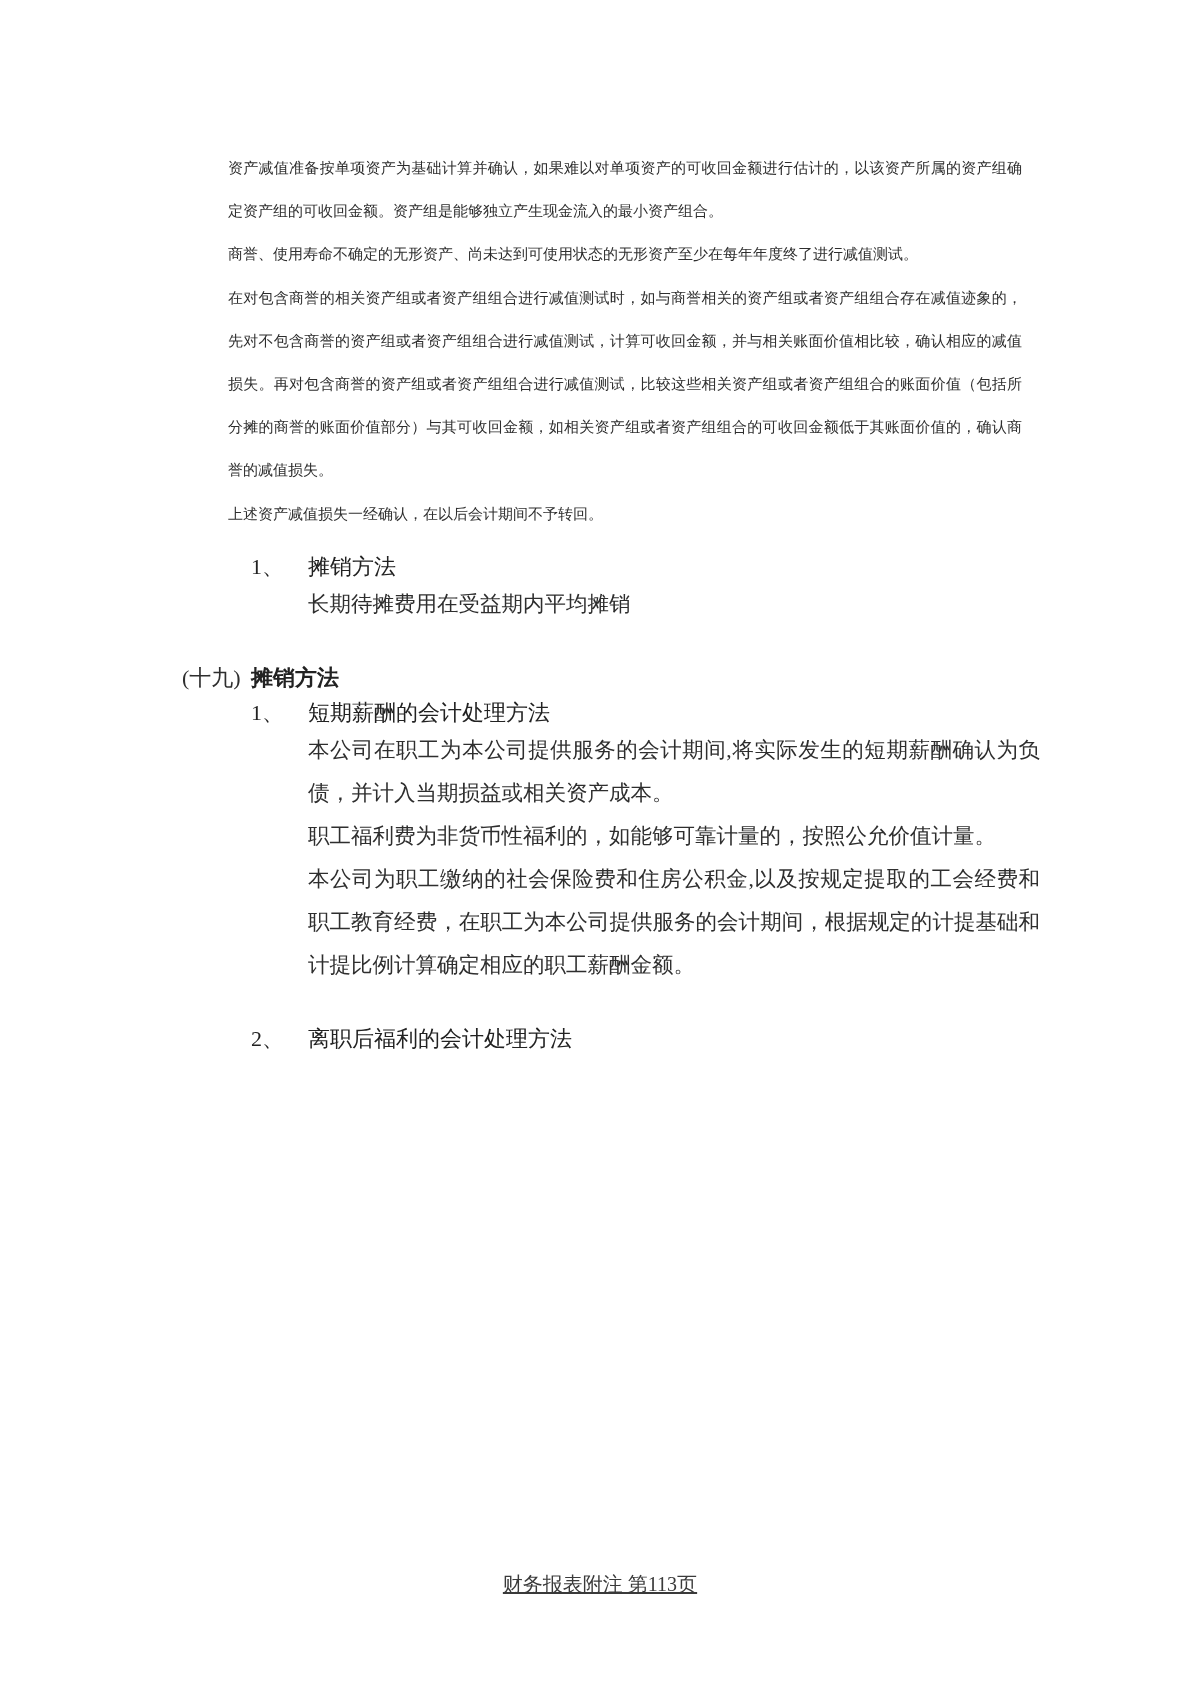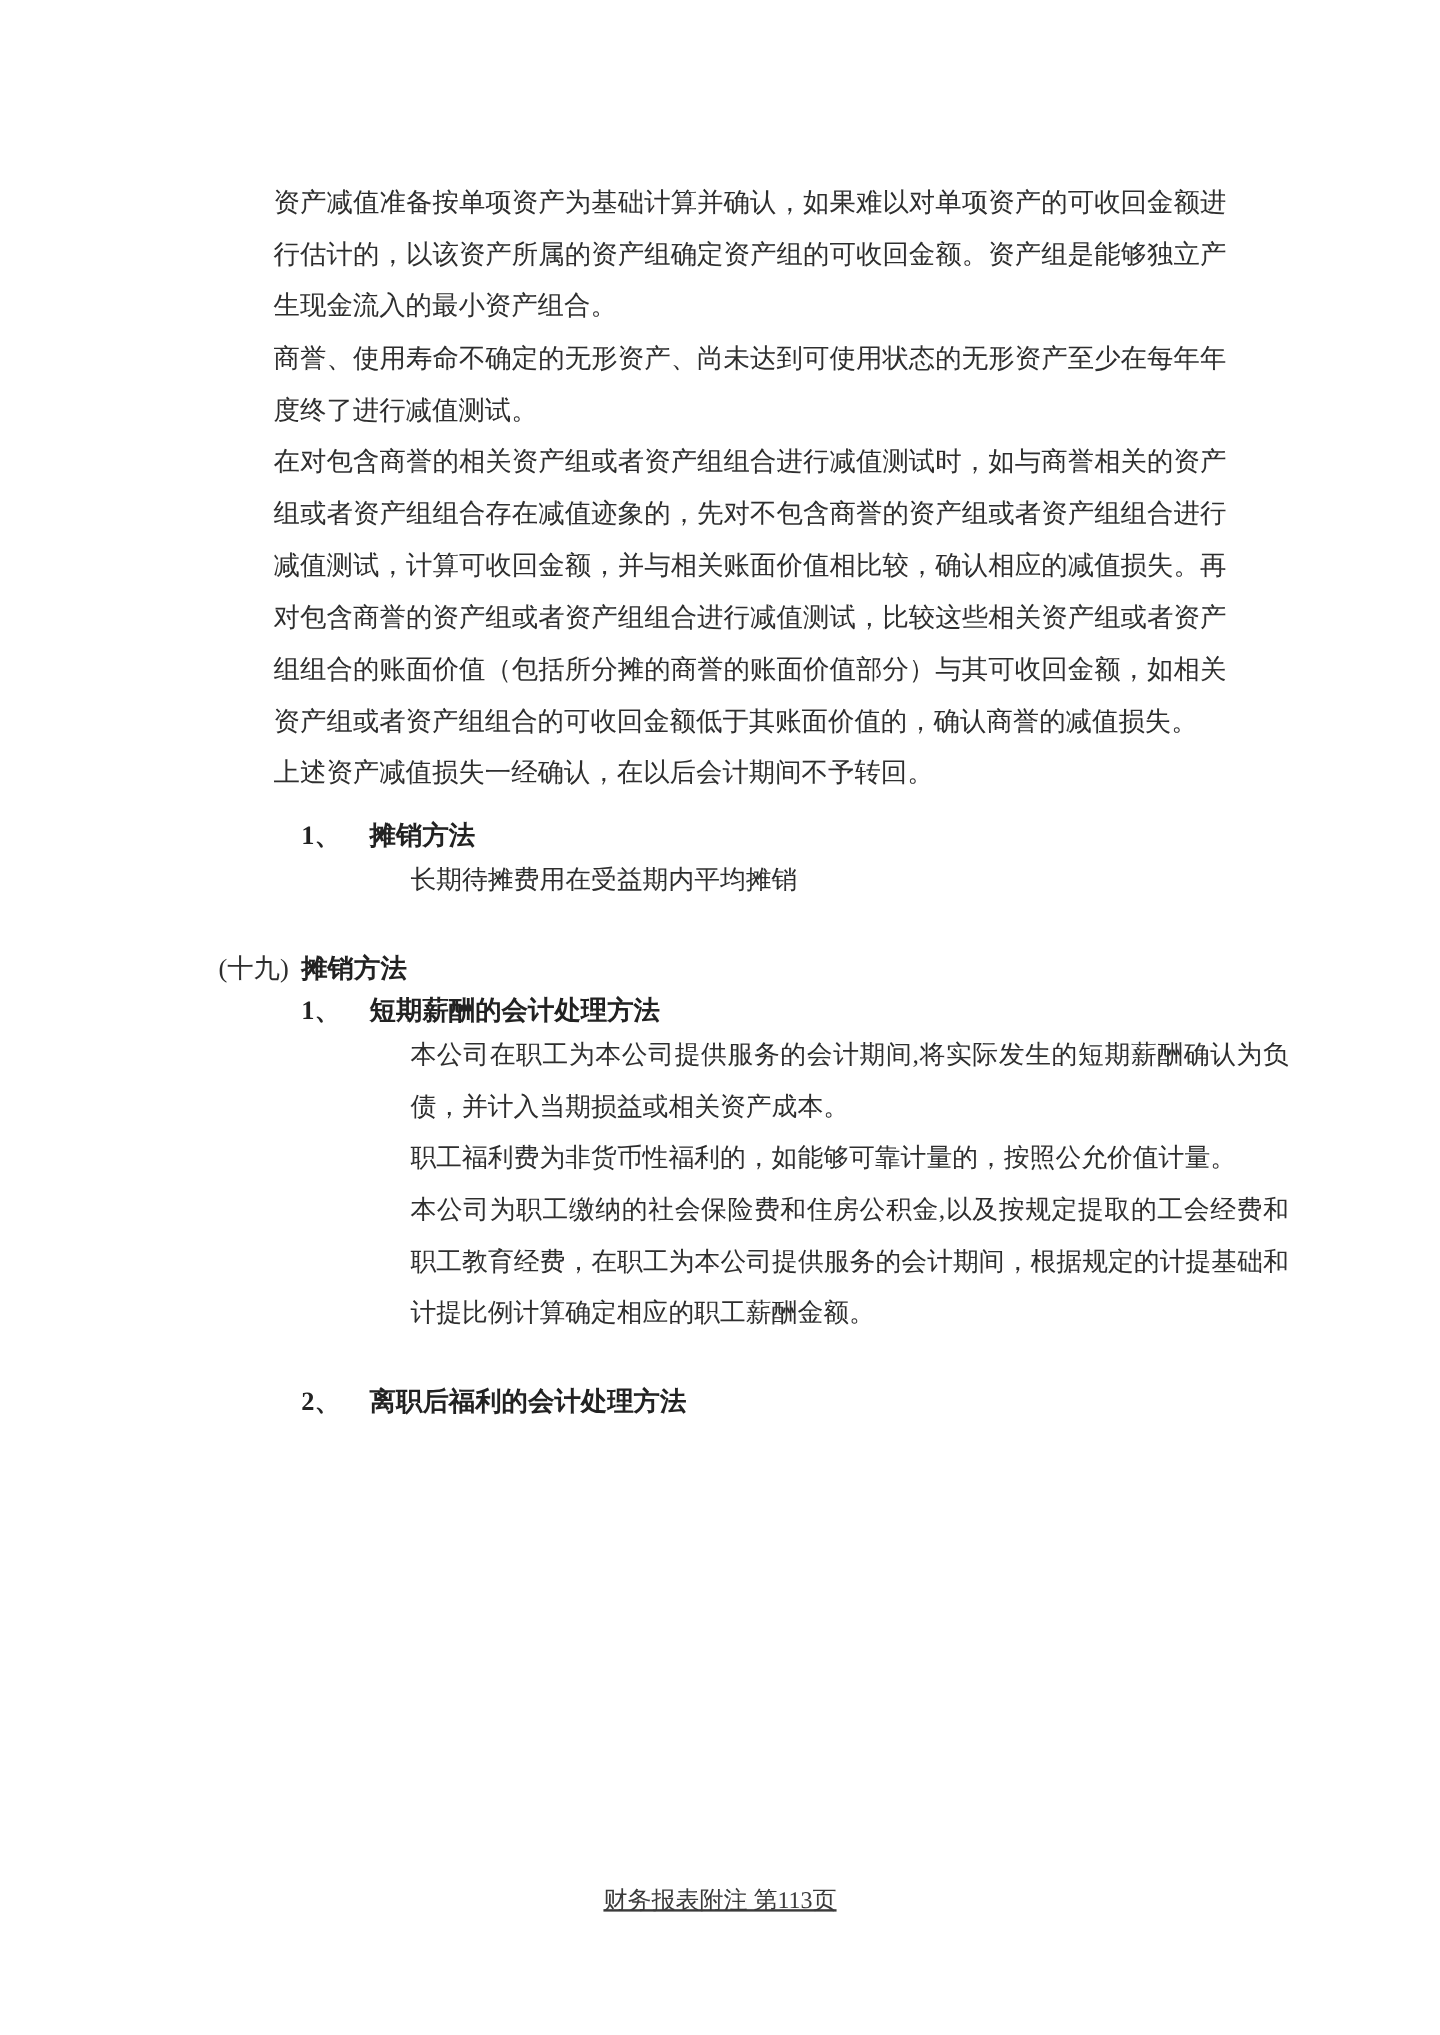--- a/index.html
+++ b/index.html
@@ -14,21 +14,21 @@
     margin: 0 auto;
     background: #ffffff;
     overflow: hidden;
     font-family: "Liberation Serif", "DejaVu Serif", serif;
     color: #2e2e2e;
   }
   
   .intro {
     margin: 147px 0 0 228px;
     width: 794px;
-    font-size: 22px;
+    font-size: 15px;
     line-height: 43.2px;
     text-align: justify;
   }
   .intro p { margin: 0; }
 
   
   .section { margin-left: 251px; position: relative; }
   .section-18 { margin-top: 15px; }
   .section-19 { margin-top: 35px; }
 
@@ -53,29 +53,29 @@
     line-height: 43.2px;
     text-align: justify;
   }
   .sec-body p { margin: 0; }
 
   .item { margin-top: 2px; }
   .item-2 { margin-top: 36px; }
   .item-heading {
     font-size: 22px;
     line-height: 32px;
-    font-weight: bold;
+    font-weight: normal;
     color: #222222;
   }
   .item-num {
     display: inline-block;
     width: 57px;
   }
   .item-body {
-    margin-left: 91px;
+    margin-left: 57px;
     width: 732px;
     font-size: 21.5px;
     line-height: 43px;
     text-align: justify;
   }
   .item-body p { margin: 0; }
 
   .footer {
     position: absolute;
     top: 1570px;

